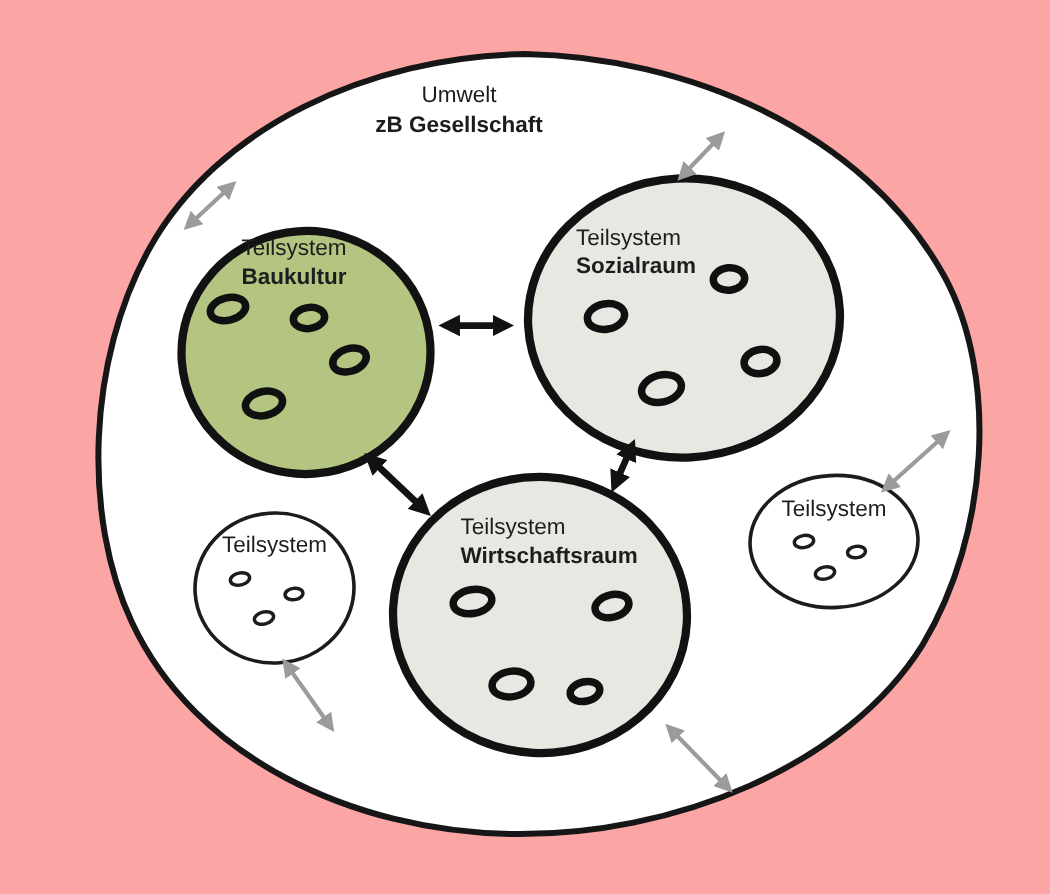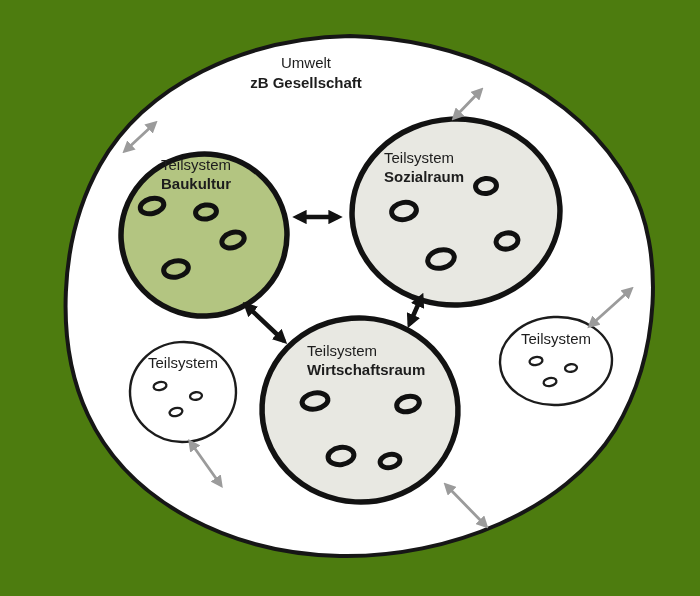--- a/index.html
+++ b/index.html
@@ -7,21 +7,21 @@
       padding: 0;
       background: #ffffff;
       width: 700px;
       height: 596px;
       overflow: hidden;
     }
     .canvas {
       position: relative;
       width: 700px;
       height: 596px;
-      background: #4d7c0f;
+      background: #fca5a5;
     }
     svg text {
       font-family: "Liberation Sans", sans-serif;
       font-size: 15px;
       fill: #1d1d1d;
     }
     svg text.bold { font-weight: 700; }
     .outer-boundary {
       fill: #ffffff;
       stroke: #161616;

